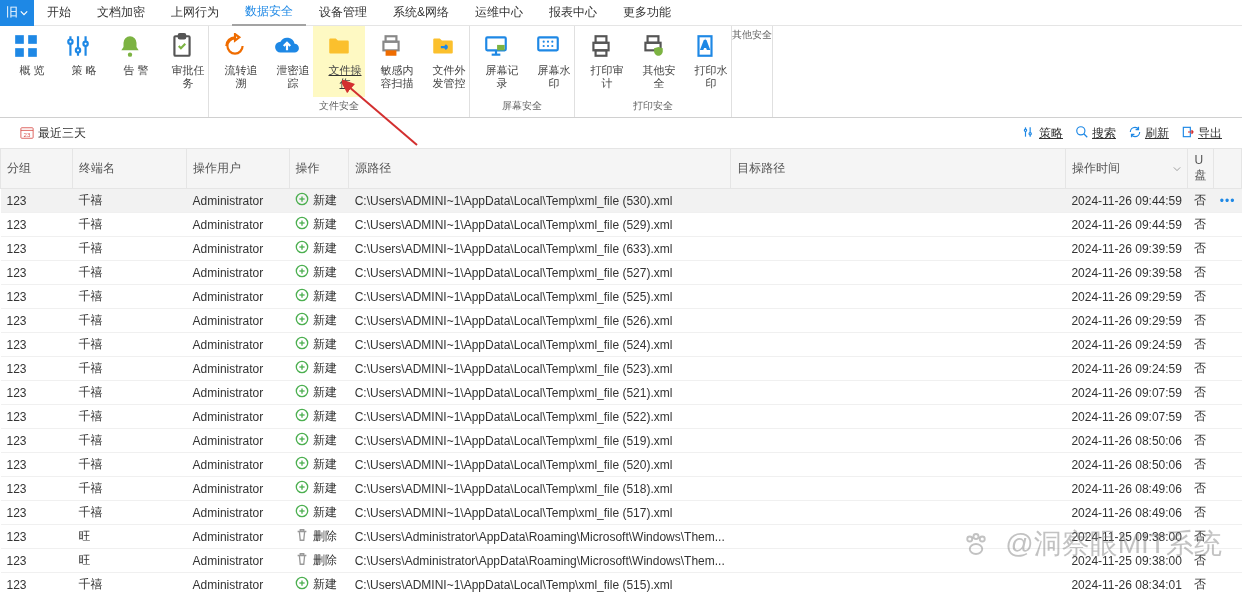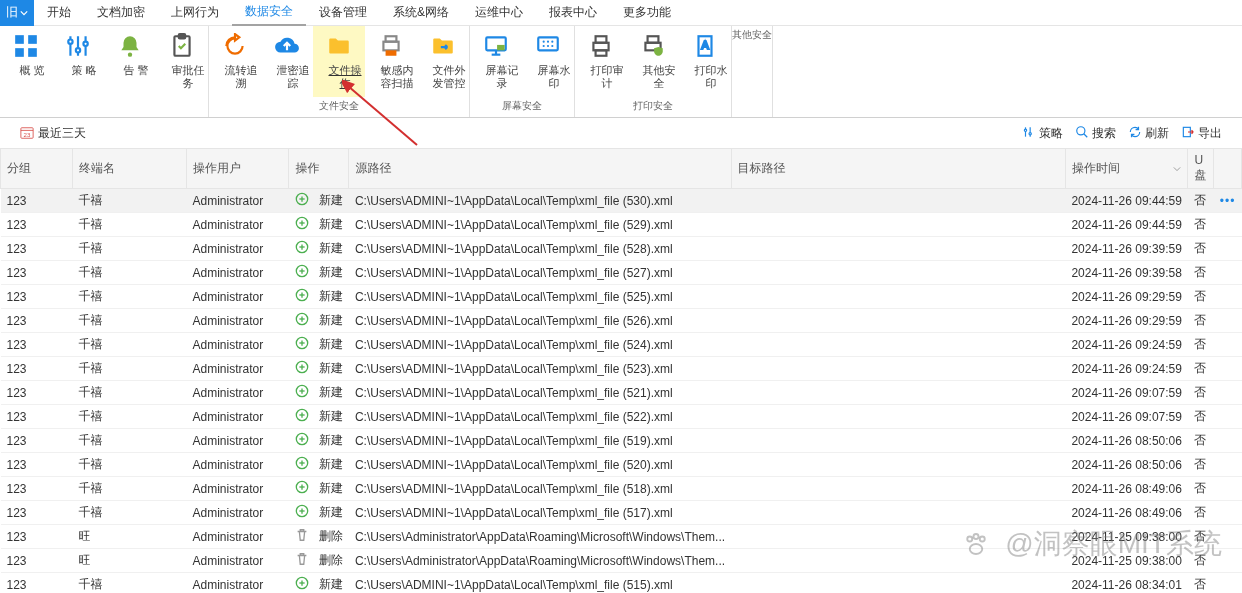--- a/index.html
+++ b/index.html
@@ -19,28 +19,28 @@
 .ribbon-item { width:52px; display:flex; flex-direction:column; align-items:center; justify-content:flex-start; padding-top:6px; cursor:pointer; }
 .ribbon-item.active { background:#fef9c3;text-decoration:underline; }
 .ribbon-item .icon { width:28px; height:28px; display:flex; align-items:center; justify-content:center; margin-bottom:4px; }
 .ribbon-item .lbl { font-size:11px; text-align:center; color:#444; line-height:1.2;margin-left:12px; }
 .ribbon-group-title { text-align:center; font-size:10px; color:#666; padding:2px 0 4px; }
 
 
 .filterbar { height:30px; display:flex; align-items:center; padding:0 20px 0 20px; justify-content:space-between; }
 .filter-left { display:flex; align-items:center; gap:4px; color:#333; }
 .filter-right { display:flex; align-items:center; gap:12px; }
-.fbtn { display:flex; align-items:flex-end; gap:3px; cursor:pointer; color:#333; }
+.fbtn { display:flex; align-items:flex-end; gap:3px; cursor:pointer; color:#333;text-decoration:underline; }
 
 
 .table { width:100%; border-collapse:collapse; }
 .table th { background:#f5f5f5; text-align:left; font-weight:normal; color:#555; padding:4px 6px; border:1px solid #e5e5e5; font-size:12px; height:22px; }
 .table td { padding:3px 6px; border-bottom:1px solid #f0f0f0; font-size:12px; height:23px; white-space:nowrap; overflow:hidden; text-overflow:ellipsis; }
 .table tr.sel td { background:#f2f2f2; }
-.op-cell { display:flex; align-items:center; gap:10px; }
+.op-cell { display:flex; align-items:center; gap:4px; }
 .row-more { color:#1e88e5; letter-spacing:1px; }
 
 
 .arrow { position:absolute; left:342px; top:80px; pointer-events:none; }
 
 
 .watermark { position:absolute; right:20px; bottom:30px; font-size:28px; color:rgba(120,120,120,0.45); display:flex; align-items:center; gap:14px; pointer-events:none; font-weight:300; }
 .watermark .paw { width:30px; height:30px; }
 
 .container { position:relative; width:1242px; height:593px; overflow:hidden; }
@@ -368,21 +368,21 @@
           <td>
             <div class="op-cell">
               <span><svg width="14" height="14" viewBox="0 0 16 16" fill="none" stroke-width="1.5">
                   <circle cx="8" cy="8" r="6.5" stroke="#4caf50"></circle>
                   <line x1="8" y1="5" x2="8" y2="11" stroke="#4caf50"></line>
                   <line x1="5" y1="8" x2="11" y2="8" stroke="#4caf50"></line>
                 </svg></span>
               <span>新建</span>
             </div>
           </td>
-          <td>C:\Users\ADMINI~1\AppData\Local\Temp\xml_file (528).xml</td>
+          <td>C:\Users\ADMINI~1\AppData\Local\Temp\xml_file (633).xml</td>
           <td></td>
           <td>2024-11-26 09:39:59</td>
           <td>否</td>
           <td></td>
         </tr>
         <tr>
           <td>123</td>
           <td>千禧</td>
           <td>Administrator</td>
           <td>

